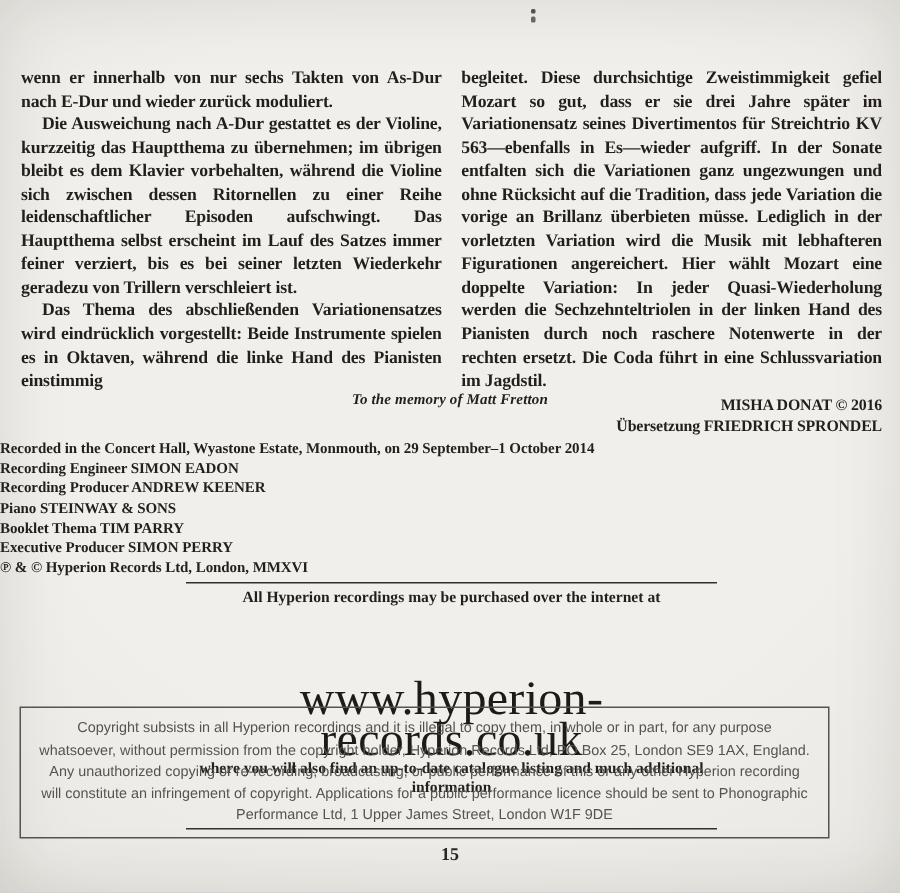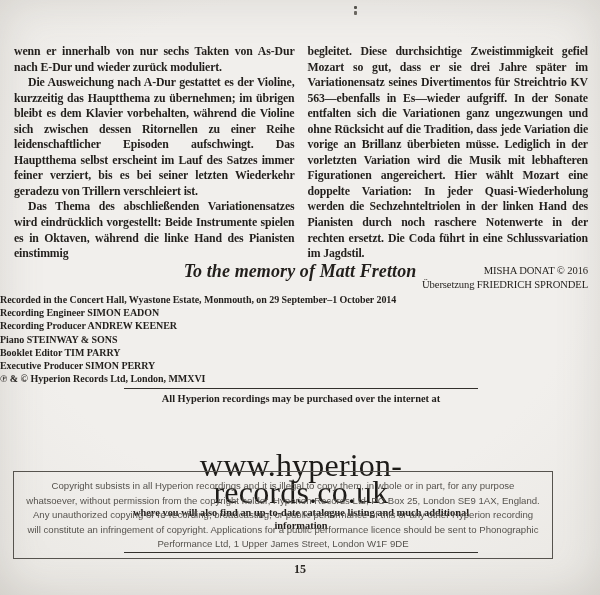--- a/index.html
+++ b/index.html
@@ -17,25 +17,25 @@
   .speck { position:absolute; top:6px; left:354px; width:3px; height:9px; }
   .speck::before { content:""; position:absolute; top:0; left:0; width:3px; height:3px; background:#3a3733; border-radius:1px; opacity:.85; }
   .speck::after  { content:""; position:absolute; top:5px; left:0; width:3px; height:4px; background:#4a463f; border-radius:1px; opacity:.8; }
 
   .columns { position:absolute; top:44px; left:14px; width:574px; display:flex; gap:13px; }
   .col {
     width:281px; font-size:11.8px; line-height:15.55px; font-weight:bold;
     text-align:justify; letter-spacing:-0.12px;
   }
   .col p.indent { text-indent:14px; }
-  .byline { margin-top:2px; text-align:right; font-size:10.6px; line-height:14.2px; font-weight:normal; }
+  .byline { margin-top:2px; text-align:right; font-size:10.6px; line-height:14.2px; font-weight:bold; }
 
   .dedication {
     position:absolute; top:261px; left:0; width:600px; text-align:center;
-    font-style:italic; font-weight:bold; font-size:18px; letter-spacing:0.1px;
+    font-style:italic; font-weight:bold; font-size:10px; letter-spacing:0.1px;
   }
 
   .credits {
     position:absolute; top:293px; left:0; width:600px; 
     font-size:10px; line-height:13.2px; font-weight:bold; letter-spacing:-0.05px;
   }
 
   .purchase {
     position:absolute; top:388px; left:124px; width:354px; text-align:center;
     border-top:1.5px solid #33302c; border-bottom:1.5px solid #33302c;
@@ -79,21 +79,21 @@
     </div>
   </div>
 
   <div class="dedication">To the memory of Matt Fretton</div>
 
   <div class="credits">
     <div>Recorded in the Concert Hall, Wyastone Estate, Monmouth, on 29 September–1 October 2014</div>
     <div>Recording Engineer SIMON EADON</div>
     <div>Recording Producer ANDREW KEENER</div>
     <div>Piano STEINWAY &amp; SONS</div>
-    <div>Booklet Editor TIM PARRY</div>
+    <div>Booklet Thema TIM PARRY</div>
     <div>Executive Producer SIMON PERRY</div>
     <div>℗ &amp; © Hyperion Records Ltd, London, MMXVI</div>
   </div>
 
   <div class="purchase">
     <div class="line1">All Hyperion recordings may be purchased over the internet at</div>
     <div class="url">www.hyperion-records.co.uk</div>
     <div class="line2">where you will also find an up-to-date catalogue listing and much additional information</div>
   </div>
 

